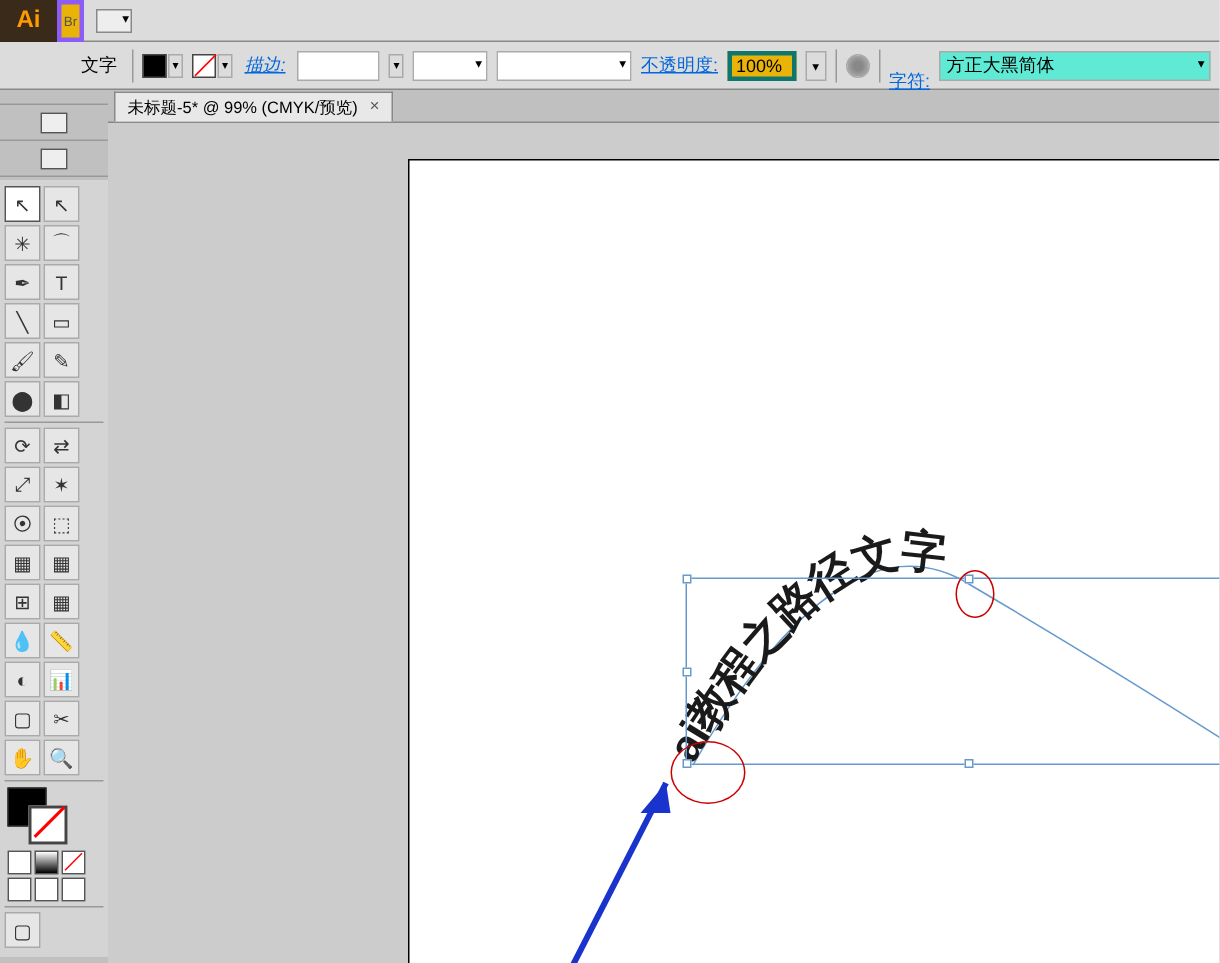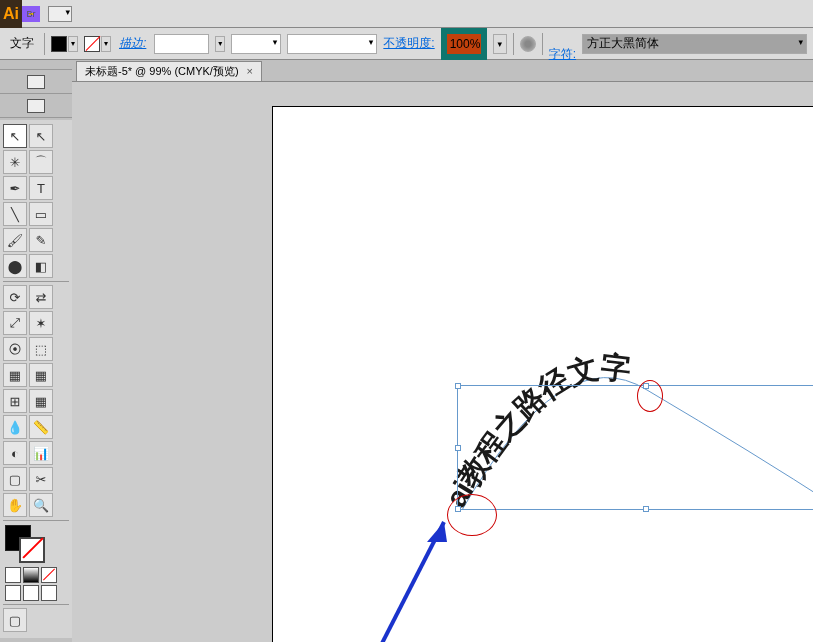--- a/index.html
+++ b/index.html
@@ -1,46 +1,46 @@
 <!DOCTYPE html>
 <html><head>
 <meta charset="utf-8">
 <style>
 * { box-sizing: border-box; margin: 0; padding: 0; font-family: "Microsoft YaHei", SimSun, sans-serif; }
 body { width: 813px; height: 642px; background: #cccccc; overflow: hidden; font-size: 12px; }
 
 .top-bar { height: 28px; background: #dcdcdc; display: flex; align-items: center; border-bottom: 1px solid #888; }
-.ai-logo { width: 22px; height: 28px; display: flex; align-items: center; justify-content: center; background: #3a2a1a; color: #ff9a00; font-weight: bold; font-size: 16px; }
+.ai-logo { width: 38px; height: 28px; display: flex; align-items: center; justify-content: center; background: #3a2a1a; color: #ff9a00; font-weight: bold; font-size: 16px; }
 .menu-bar { display: flex; flex: 1; padding-left: 6px; }
 .menu-item { padding: 4px 6px; cursor: pointer; font-size: 12px; }
 .top-right { display: flex; align-items: center; gap: 8px; padding-right: 10px; }
-.br-box { width: 18px; height: 16px; border: 7px solid #8b5cf6; background: #eab308; display: flex; align-items: center; justify-content: center; font-size: 9px; color: #555; }
+.br-box { width: 18px; height: 28px; border: 3px solid #8b5cf6; background: #eab308; display: flex; align-items: center; justify-content: center; font-size: 9px; color: #555; }
 .layout-box { width: 24px; height: 16px; border: 1px solid #888; background: #eee; position: relative; }
 .layout-box::after { content: "▾"; position: absolute; right: 1px; top: 0; font-size: 9px; }
 
 .options-bar { height: 32px; background: #dcdcdc; display: flex; align-items: center; border-bottom: 1px solid #888; padding: 0 6px; gap: 6px; }
-.txt-label { padding: 0 4px; }
+.txt-label { padding: 0 4px; margin-left: 44px; }
 .sep { width: 1px; height: 22px; background: #999; }
 .swatch-group { display: flex; align-items: center; gap: 1px; }
 .fill-sw { width: 16px; height: 16px; background: #000; border: 1px solid #444; }
 .dd-arrow { width: 10px; height: 16px; border: 1px solid #aaa; display: flex; align-items: center; justify-content: center; font-size: 8px; }
 .stroke-sw { width: 16px; height: 16px; border: 1px solid #444; background: #fff; position: relative; }
 .stroke-sw::after { content: ""; position: absolute; left: -2px; top: 6px; width: 20px; height: 1px; background: red; transform: rotate(-45deg); }
 .stk-label { color: #0066dd; text-decoration: underline; cursor: pointer; padding: 0 2px; font-style: italic; }
 .stroke-width { width: 55px; height: 20px; border: 1px solid #aaa; background: #fff; display: flex; align-items: center; padding: 0 4px; }
 .dash-box { width: 50px; height: 20px; border: 1px solid #aaa; background: #fff; position: relative; }
 .dash-box::after { content: "▾"; position: absolute; right: 3px; top: 2px; font-size: 9px; }
 .var-width { width: 90px; height: 20px; border: 1px solid #aaa; background: #fff; position: relative; }
 .var-width::after { content: "▾"; position: absolute; right: 3px; top: 2px; font-size: 9px; }
 .opacity-label { color: #0066dd; text-decoration: underline; cursor: pointer; }
-.opacity-val { width: 46px; height: 32px; border: 6px solid #0f766e; background: #c2410c; display: flex; align-items: center; padding: 0 3px; }
+.opacity-val { width: 46px; height: 20px; border: 3px solid #0f766e; background: #eab308; display: flex; align-items: center; padding: 0 3px; }
 .dd2 { width: 14px; height: 20px; border: 1px solid #aaa; display: flex; align-items: center; justify-content: center; font-size: 9px; }
 .recolor { width: 16px; height: 16px; border: 1px solid #aaa; border-radius: 50%; background: radial-gradient(#888 30%, #bbb); }
 .char-label { color: #0066dd; text-decoration: underline; cursor: pointer; margin-top: 22px; }
-.font-box { flex: 1; min-width: 120px; height: 20px; border: 1px solid #aaa; background: #a3a3a3; display: flex; align-items: center; padding: 0 4px; position: relative; }
+.font-box { flex: 1; min-width: 120px; height: 20px; border: 1px solid #aaa; background: #5eead4; display: flex; align-items: center; padding: 0 4px; position: relative; }
 .font-box::after { content: "▾"; position: absolute; right: 3px; top: 2px; font-size: 9px; }
 
 .workspace { display: flex; height: calc(100% - 60px); }
 .left-col { width: 72px; background: #c0c0c0; display: flex; flex-direction: column; align-items: stretch; }
 .drag-strip { height: 10px; border-bottom: 1px solid #999; }
 .panel-icon { height: 24px; border-bottom: 1px solid #999; display: flex; align-items: center; justify-content: center; }
 .panel-icon span { width: 18px; height: 14px; border: 1px solid #555; background: #eee; }
 .tool-panel { background: #d4d4d4; padding: 4px 3px; margin-top: 2px; }
 .tool-row { display: flex; gap: 2px; margin-bottom: 2px; }
 .tool { width: 24px; height: 24px; background: #e6e6e6; border: 1px solid #aaa; display: flex; align-items: center; justify-content: center; font-size: 13px; cursor: pointer; color: #333; }

